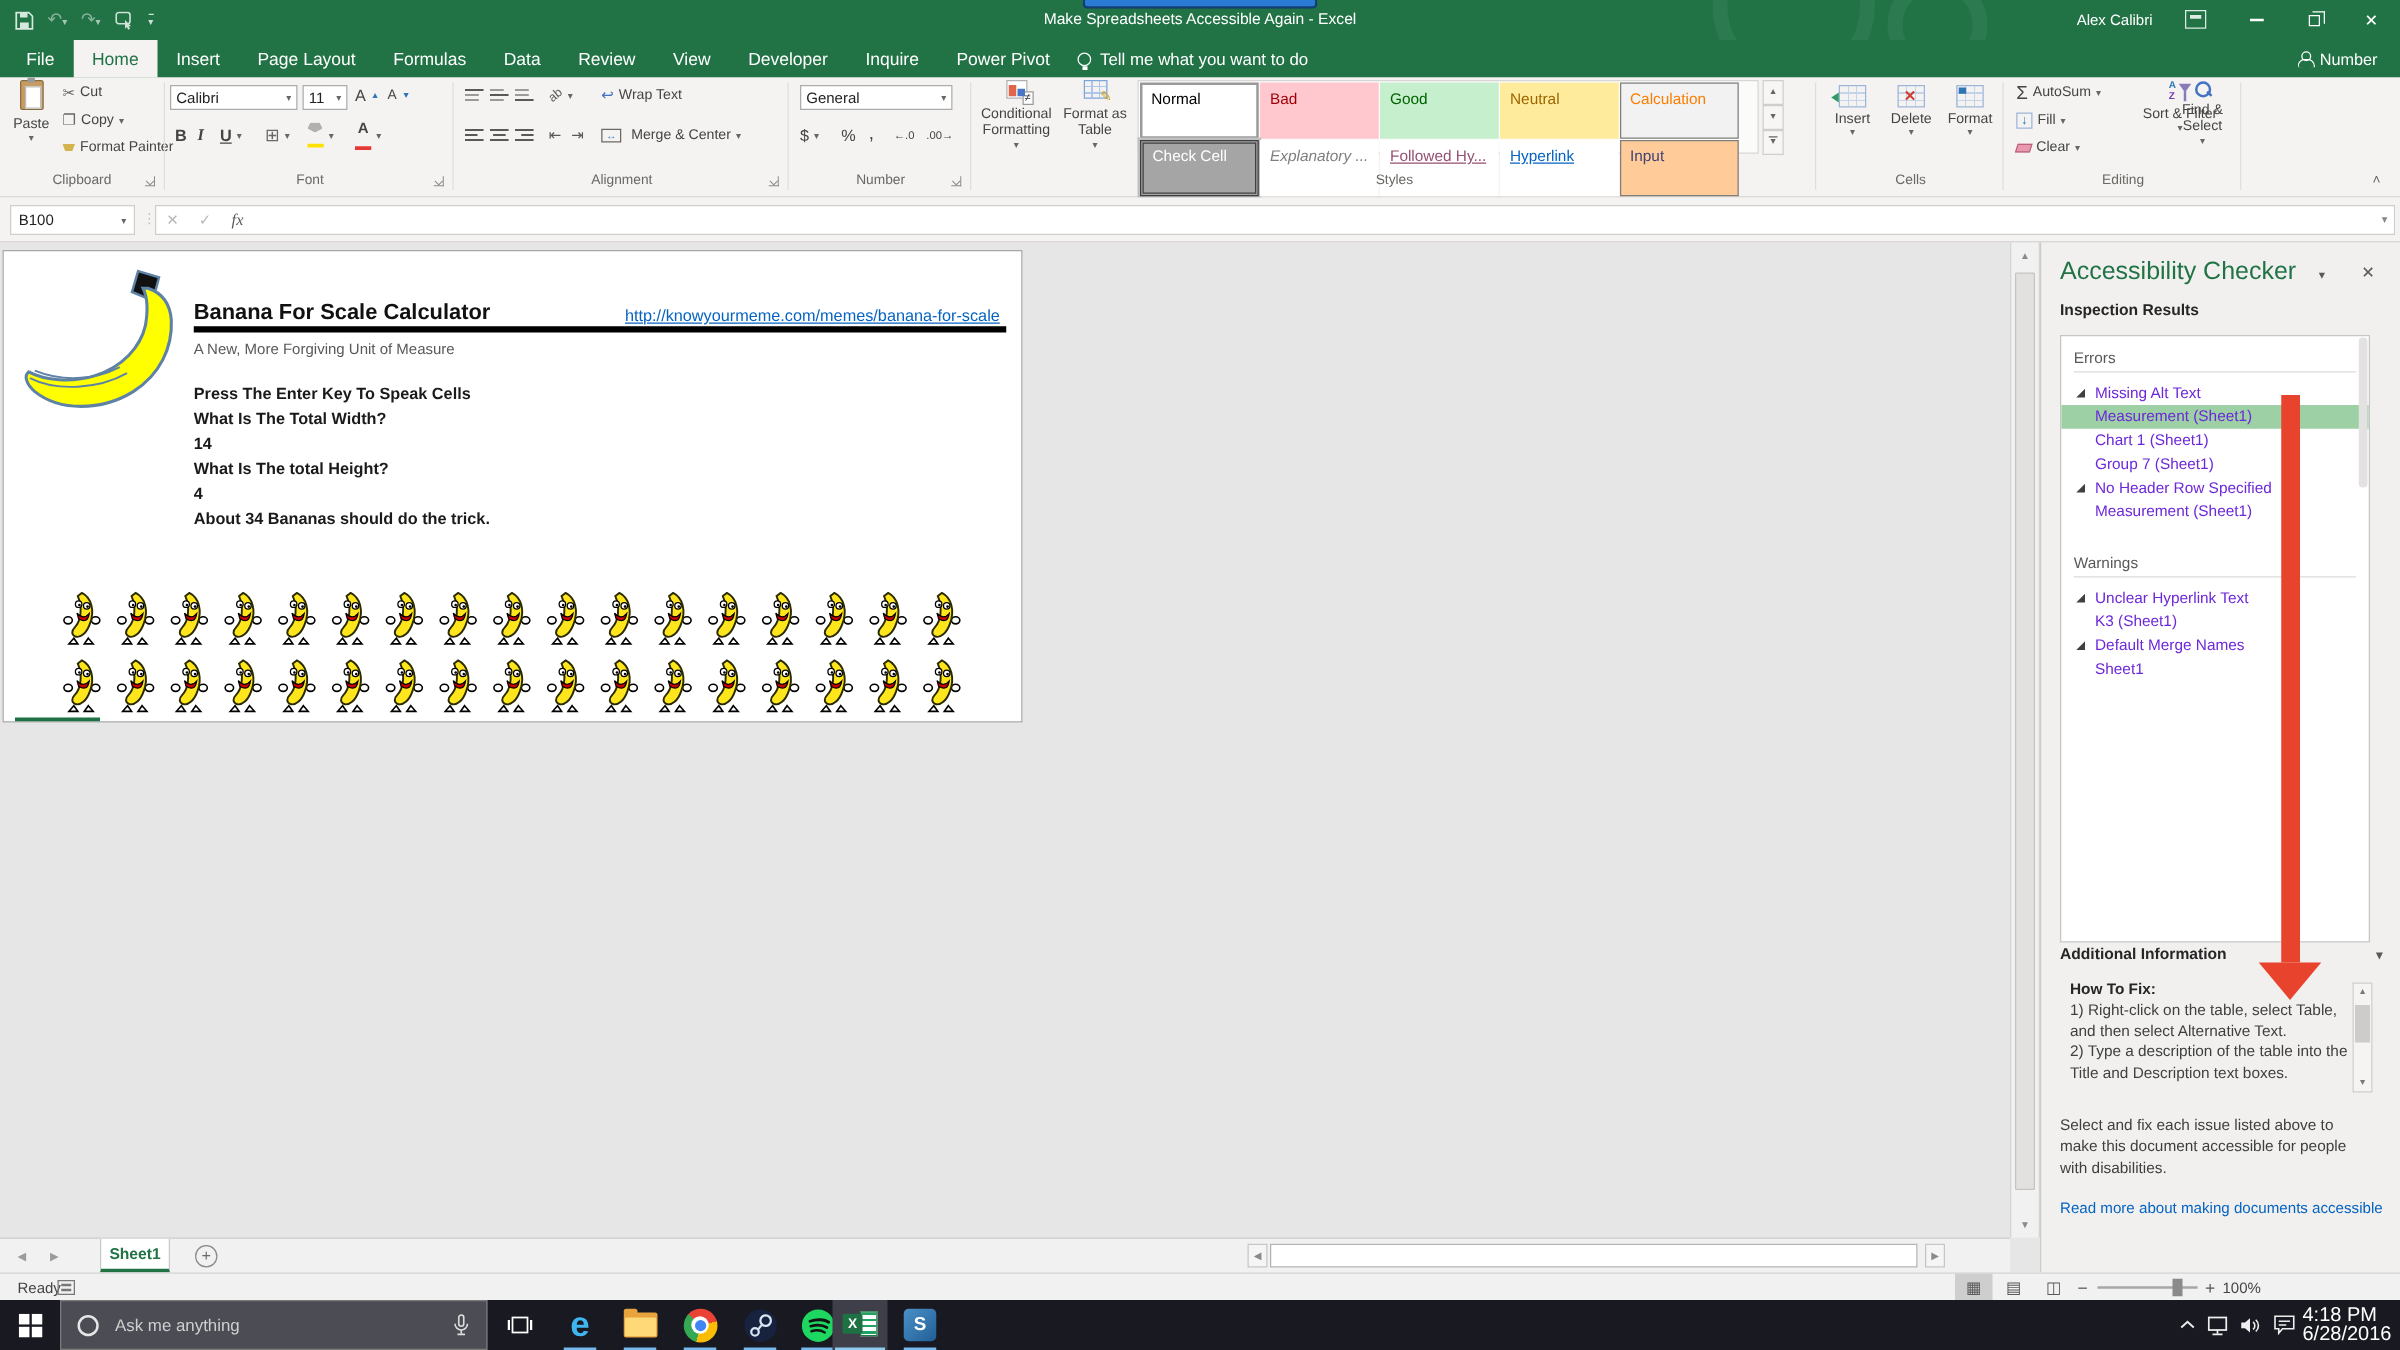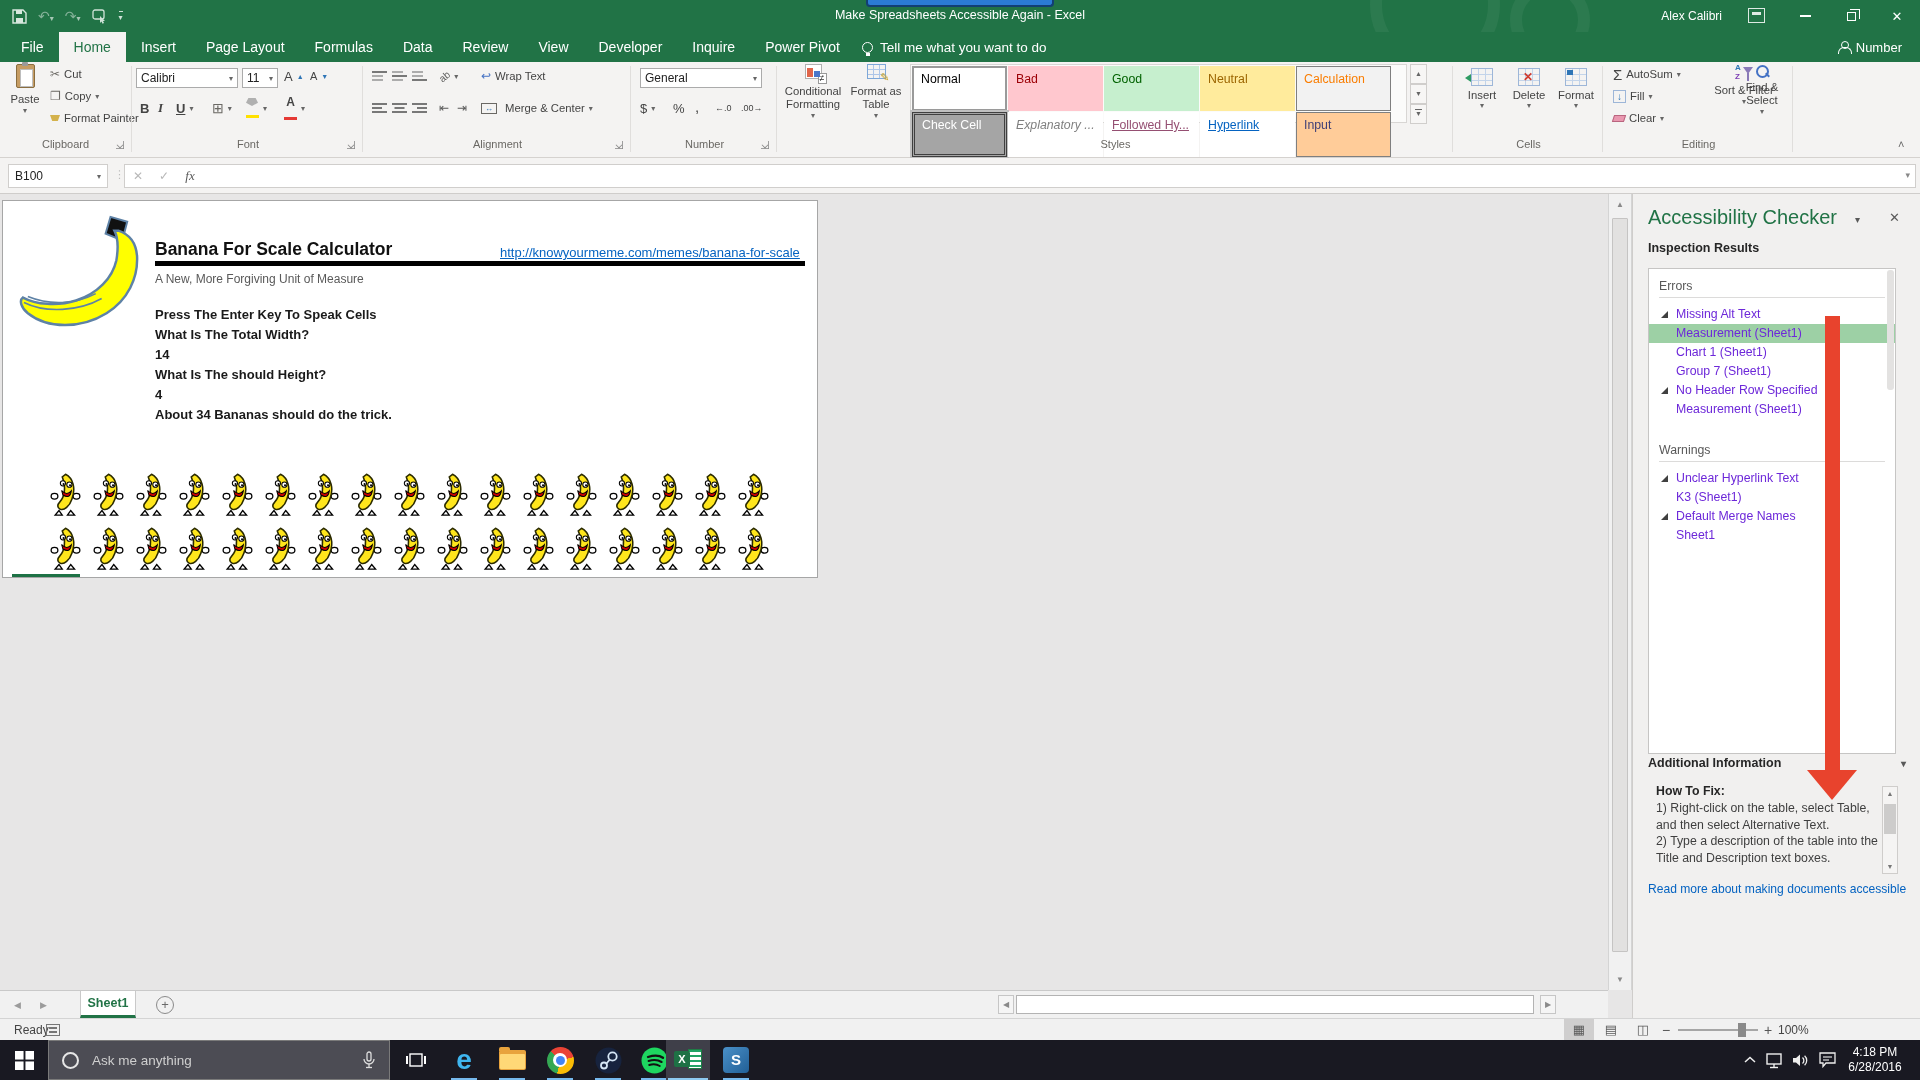--- a/index.html
+++ b/index.html
@@ -195,21 +195,21 @@
   .ico-folder::before{content:"";position:absolute;left:0;top:-3px;width:11px;height:4px;background:#e8a33d;border-radius:2px 2px 0 0}
   .ico-folder::after{content:"";position:absolute;left:1px;top:4px;width:25px;height:15px;background:#ffd877;border-radius:1px}
   .ico-chrome{position:relative;width:27px;height:27px;border-radius:50%;background:conic-gradient(from -45deg,#ea4335 0 120deg,#fbbc05 0 240deg,#34a853 0 360deg)}
   .ico-chrome::before{content:"";position:absolute;left:6.5px;top:6.5px;width:14px;height:14px;background:#fff;border-radius:50%}
   .ico-chrome::after{content:"";position:absolute;left:9px;top:9px;width:9px;height:9px;background:#4285f4;border-radius:50%}
   .ico-snagit{width:26px;height:26px;border-radius:4px;background:linear-gradient(135deg,#4a90c8,#215f96);color:#fff;font-weight:bold;font-size:15px;text-align:center;line-height:26px}
   .ico-excel{position:relative;width:28px;height:26px}
   .ico-excel .pg{position:absolute;right:0;top:2px;width:14px;height:20px;background:#fff;border:1px solid #1e7c45;background-image:repeating-linear-gradient(to bottom,#21a366 0 2px,#fff 2px 5px)}
   .ico-excel .xx{position:absolute;left:0;top:4px;width:16px;height:16px;background:#1e7145;border-radius:2px;color:#fff;font-weight:bold;font-size:11px;text-align:center;line-height:16px}
   .tray{position:absolute;top:0;height:40px;display:flex;align-items:center;justify-content:center}
-  .clock{position:absolute;left:1842px;top:5px;width:66px;color:#fff;font-size:12px;line-height:15px;text-align:center}
+  .clock{position:absolute;left:1842px;top:5px;width:66px;color:#fff;font-size:16px;line-height:15px;text-align:left}
 </style>
 </head>
 <body>
 
 <svg width="0" height="0" style="position:absolute">
   <defs>
     <symbol id="db" viewBox="0 0 24 34">
       <ellipse cx="3.5" cy="18" rx="2.6" ry="2.2" fill="#fff" stroke="#000" stroke-width="1"></ellipse>
       <ellipse cx="20.5" cy="18" rx="2.6" ry="2.2" fill="#fff" stroke="#000" stroke-width="1"></ellipse>
       <path d="M12,1 C18,4 20,12 17,20 C15,26 11,29 8,28 C5.5,27 5.5,24.5 7.5,22.5 C11.5,18.5 12.5,10 9.5,3 Z" fill="#ffe61c" stroke="#2b2b00" stroke-width="1.2"></path>
@@ -538,21 +538,21 @@
         <path d="M18,89 C40,98 66,97 87,86" fill="none" stroke="#5e82a6" stroke-width="1.6"></path>
       </svg>
       <div class="sheet-title">Banana For Scale Calculator</div>
       <div class="sheet-link">http://knowyourmeme.com/memes/banana-for-scale</div>
       <div class="title-rule"></div>
       <div class="sheet-sub">A New, More Forgiving Unit of Measure</div>
       <div id="sheet-lines">
           <div class="sline" style="top: 106px;">Press The Enter Key To Speak Cells</div>
           <div class="sline" style="top: 126px;">What Is The Total Width?</div>
           <div class="sline" style="top: 146px;">14</div>
-          <div class="sline" style="top: 166px;">What Is The should Height?</div>
+          <div class="sline" style="top: 166px;">What Is The total Height?</div>
           <div class="sline" style="top: 186px;">4</div>
           <div class="sline" style="top: 206px;">About 34 Bananas should do the trick.</div>
         </div>
       <div id="banana-rows">
           <div class="brow" style="top: 272px;"><svg class="dband" viewBox="0 0 24 34">
               <use href="#db"></use>
             </svg><svg class="dband" viewBox="0 0 24 34">
               <use href="#db"></use>
             </svg><svg class="dband" viewBox="0 0 24 34">
               <use href="#db"></use>
@@ -664,20 +664,21 @@
         <div id="htf-steps">
             <div class="htf-step">1) Right-click on the table, select Table, and then select Alternative Text.</div>
             <div class="htf-step">2) Type a description of the table into the Title and Description text boxes.</div>
           </div>
         <div class="htf-scroll">
           <span class="sa" style="top:3px">▲</span>
           <span class="htf-thumb"></span>
           <span class="sa" style="bottom:3px">▼</span>
         </div>
       </div>
+      <div class="panel-note">Select and fix each issue listed above to make this document accessible for people with disabilities.</div>
       <div class="panel-link">Read more about making documents accessible</div>
     </div>
   </div>
 
   <div class="tabbar">
     <div class="nav-arr" style="left:14px">◀</div>
     <div class="nav-arr" style="left:40px">▶</div>
     <div class="sheettab">Sheet1</div>
     <div class="addsheet">+</div>
     <div class="hscroll">

